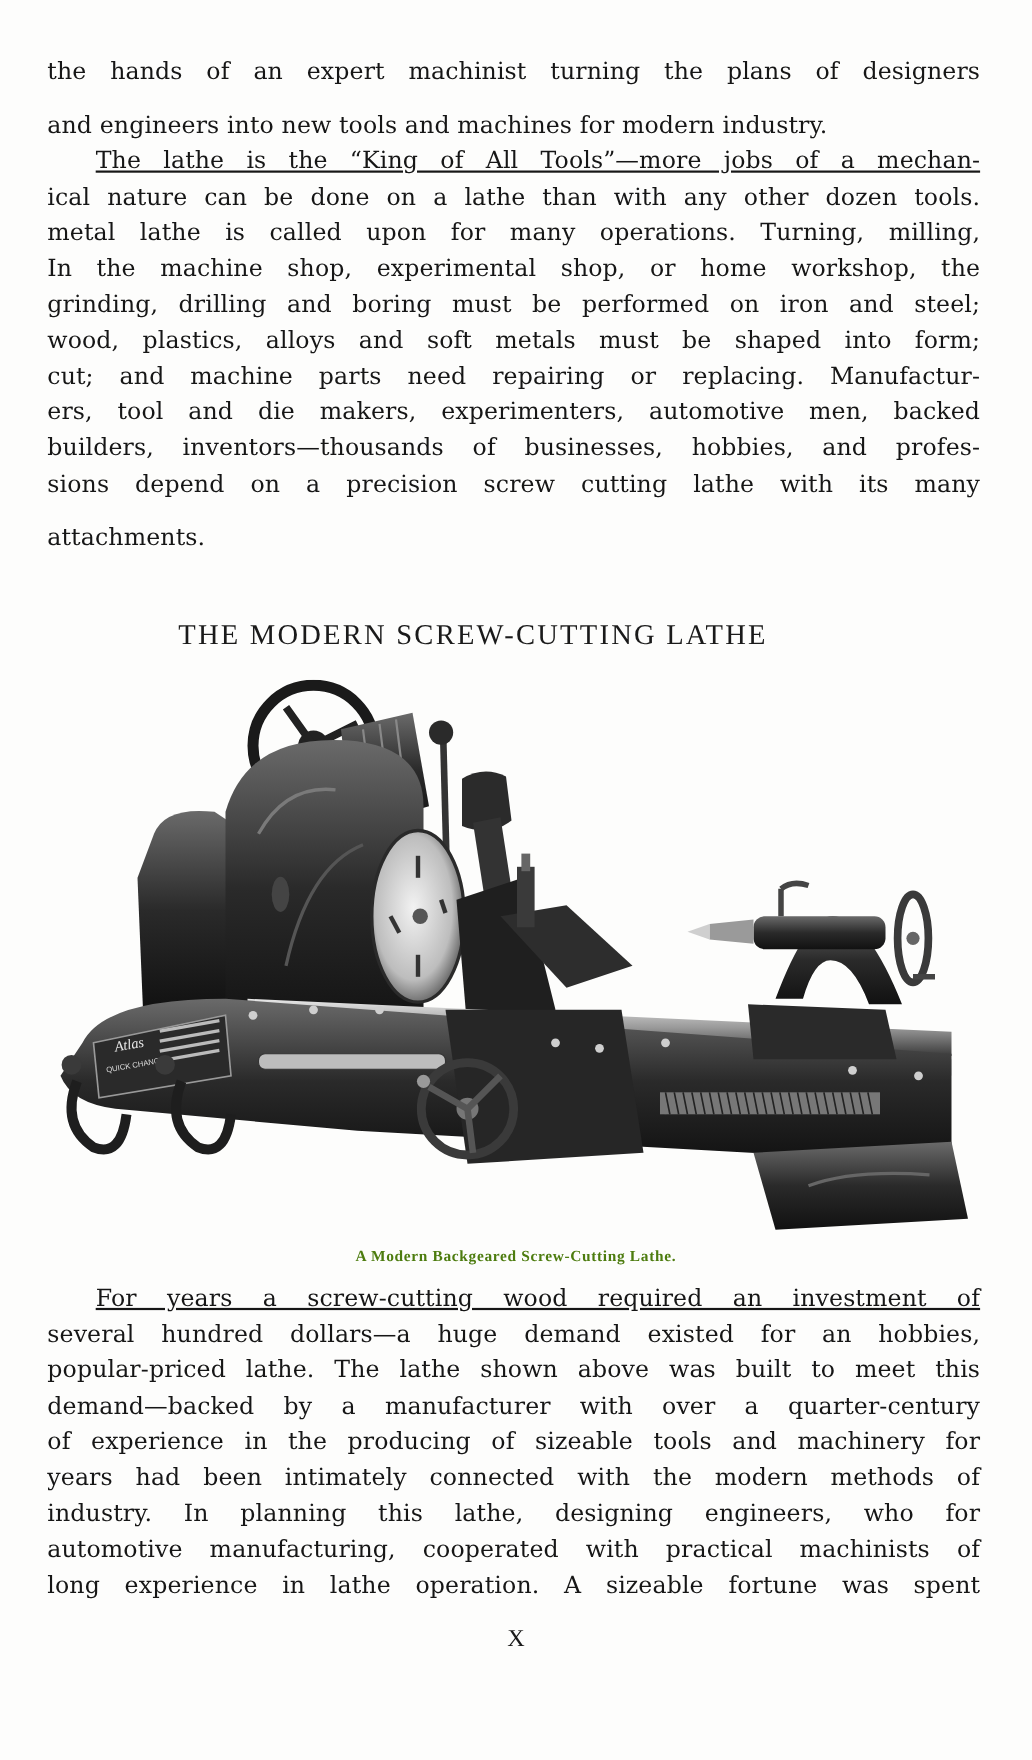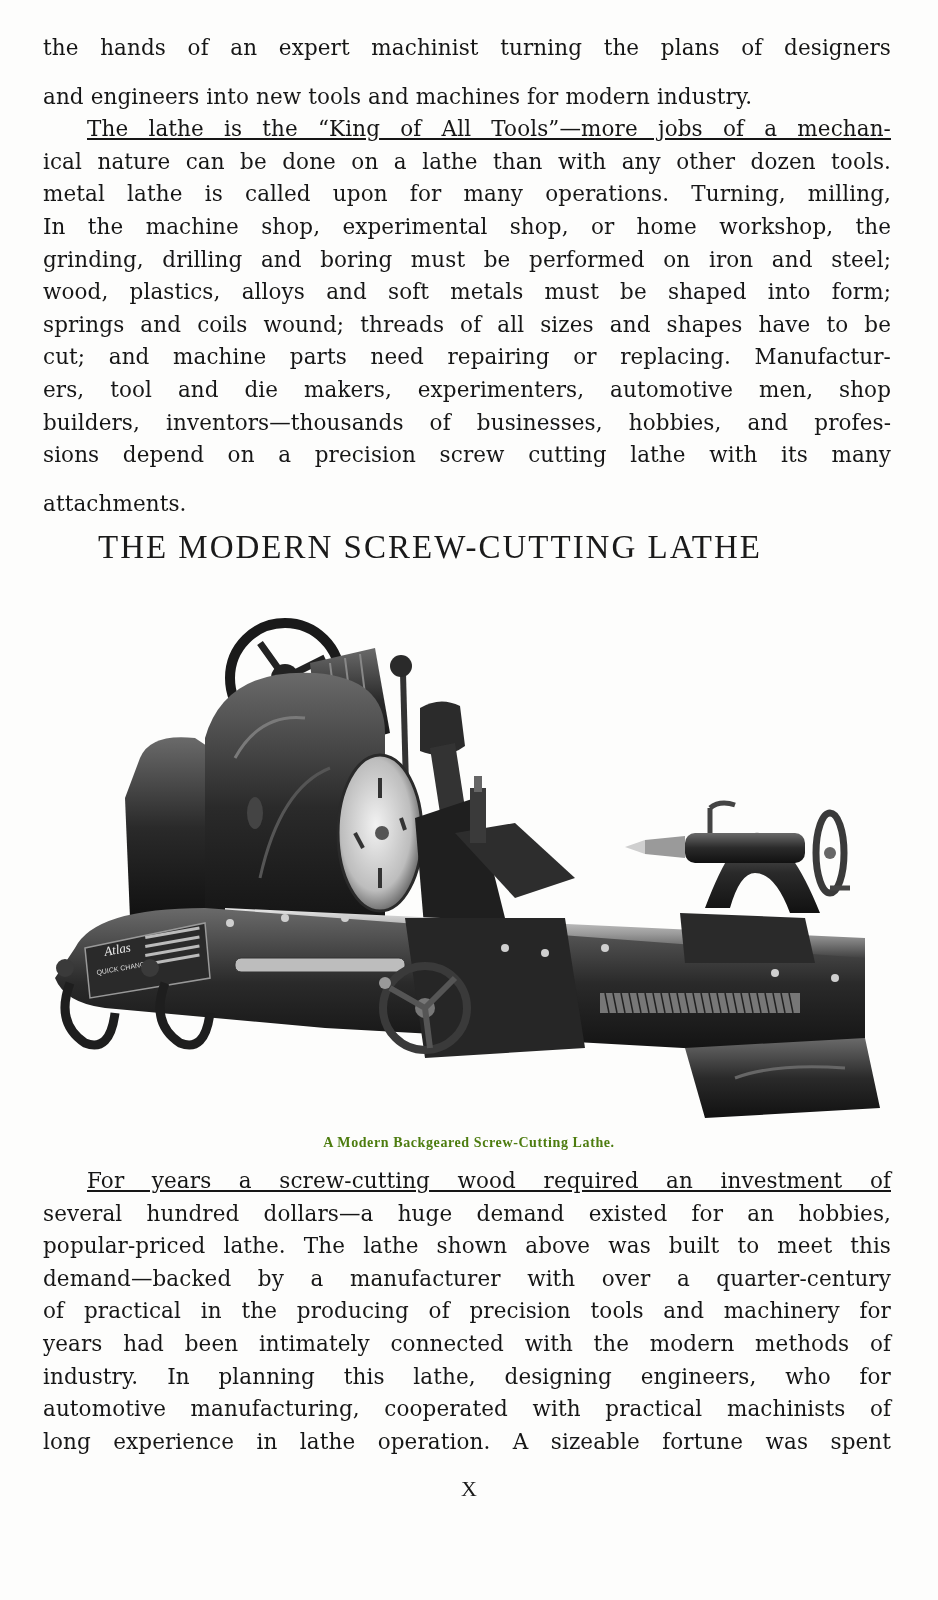--- a/index.html
+++ b/index.html
@@ -8,54 +8,53 @@
     .para {
       position: absolute; left: 43px; width: 848px;
       font-family: "DejaVu Serif", "Liberation Serif", serif;
       font-size: 21.5px; line-height: 32.6px; text-align: justify;
       letter-spacing: 0.1px; color: #161616;
     }
     .para .line { display: block; text-align: justify; text-align-last: justify; white-space: nowrap; height: 32.6px; }
     .para .line.last { text-align-last: left; margin-top: 16px; }
     .para .line.indent { padding-left: 44px; text-decoration: underline; }
     .heading {
-      position: absolute; left: 0; width: 860px; top: 529px; text-align: center;
+      position: absolute; left: 0; width: 860px; top: 562px; text-align: center;
       font-family: "Liberation Serif", "DejaVu Serif", serif;
-      font-size: 33px; letter-spacing: 2px; color: #1a1a1a;
+      font-size: 26px; letter-spacing: 2px; color: #1a1a1a;
     }
     .figure { position: absolute; left: 45px; top: 618px; width: 840px; height: 505px; }
     .caption {
       position: absolute; left: 0; width: 938px; top: 1135px; text-align: center;
       font-family: "Liberation Serif", "DejaVu Serif", serif; font-weight: bold;
       font-size: 14px; letter-spacing: 0.6px; color: #4d7c0f;
     }
     .folio {
       position: absolute; left: 0; width: 938px; top: 1476px; text-align: center;
       font-family: "Liberation Serif", "DejaVu Serif", serif; font-size: 22px; color: #1a1a1a;
     }
-    #p1 { top: 32px; }
+    #p1 { top: 50px; }
     #p2 { top: 1165px; }
   </style>
 </head>
 <body>
 
 <div class="page">
 
   <div class="para" id="p1">
     <span class="line">the hands of an expert machinist turning the plans of designers</span>
     <span class="line last">and engineers into new tools and machines for modern industry.</span>
     <span class="line indent">The lathe is the “King of All Tools”—more jobs of a mechan-</span>
     <span class="line">ical nature can be done on a lathe than with any other dozen tools.</span>
     <span class="line">metal lathe is called upon for many operations.  Turning, milling,</span>
     <span class="line">In the machine shop, experimental shop, or home workshop, the</span>
     <span class="line">grinding, drilling and boring must be performed on iron and steel;</span>
     <span class="line">wood, plastics, alloys and soft metals must be shaped into form;</span>
-    <span class="line">springs and coils wound; threads of all sizes and shapes have to be</span>
     <span class="line">cut; and machine parts need repairing or replacing.  Manufactur-</span>
-    <span class="line">ers, tool and die makers, experimenters, automotive men, shop</span>
+    <span class="line">ers, tool and die makers, experimenters, automotive men, backed</span>
     <span class="line">builders, inventors—thousands of businesses, hobbies, and profes-</span>
     <span class="line">sions depend on a precision screw cutting lathe with its many</span>
     <span class="line last">attachments.</span>
   </div>
 
   <div class="heading">THE MODERN SCREW-CUTTING LATHE</div>
 
   <div class="figure">
     <svg width="840" height="505" viewBox="0 0 840 505" xmlns="http://www.w3.org/2000/svg">
       <defs>
@@ -202,21 +201,21 @@
     </svg>
   </div>
 
   <div class="caption">A Modern Backgeared Screw-Cutting Lathe.</div>
 
   <div class="para" id="p2">
     <span class="line indent">For years a screw-cutting wood required an investment of</span>
     <span class="line">several hundred dollars—a huge demand existed for an hobbies,</span>
     <span class="line">popular-priced lathe.  The lathe shown above was built to meet this</span>
     <span class="line">demand—backed by a manufacturer with over a quarter-century</span>
-    <span class="line">of practical in the producing of precision tools and machinery for</span>
+    <span class="line">of experience in the producing of sizeable tools and machinery for</span>
     <span class="line">years had been intimately connected with the modern methods of</span>
     <span class="line">industry.  In planning this lathe, designing engineers, who for</span>
     <span class="line">automotive manufacturing, cooperated with practical machinists of</span>
     <span class="line">long experience in lathe operation.  A sizeable fortune was spent</span>
   </div>
 
   <div class="folio">X</div>
 </div>
 
 </body></html>

